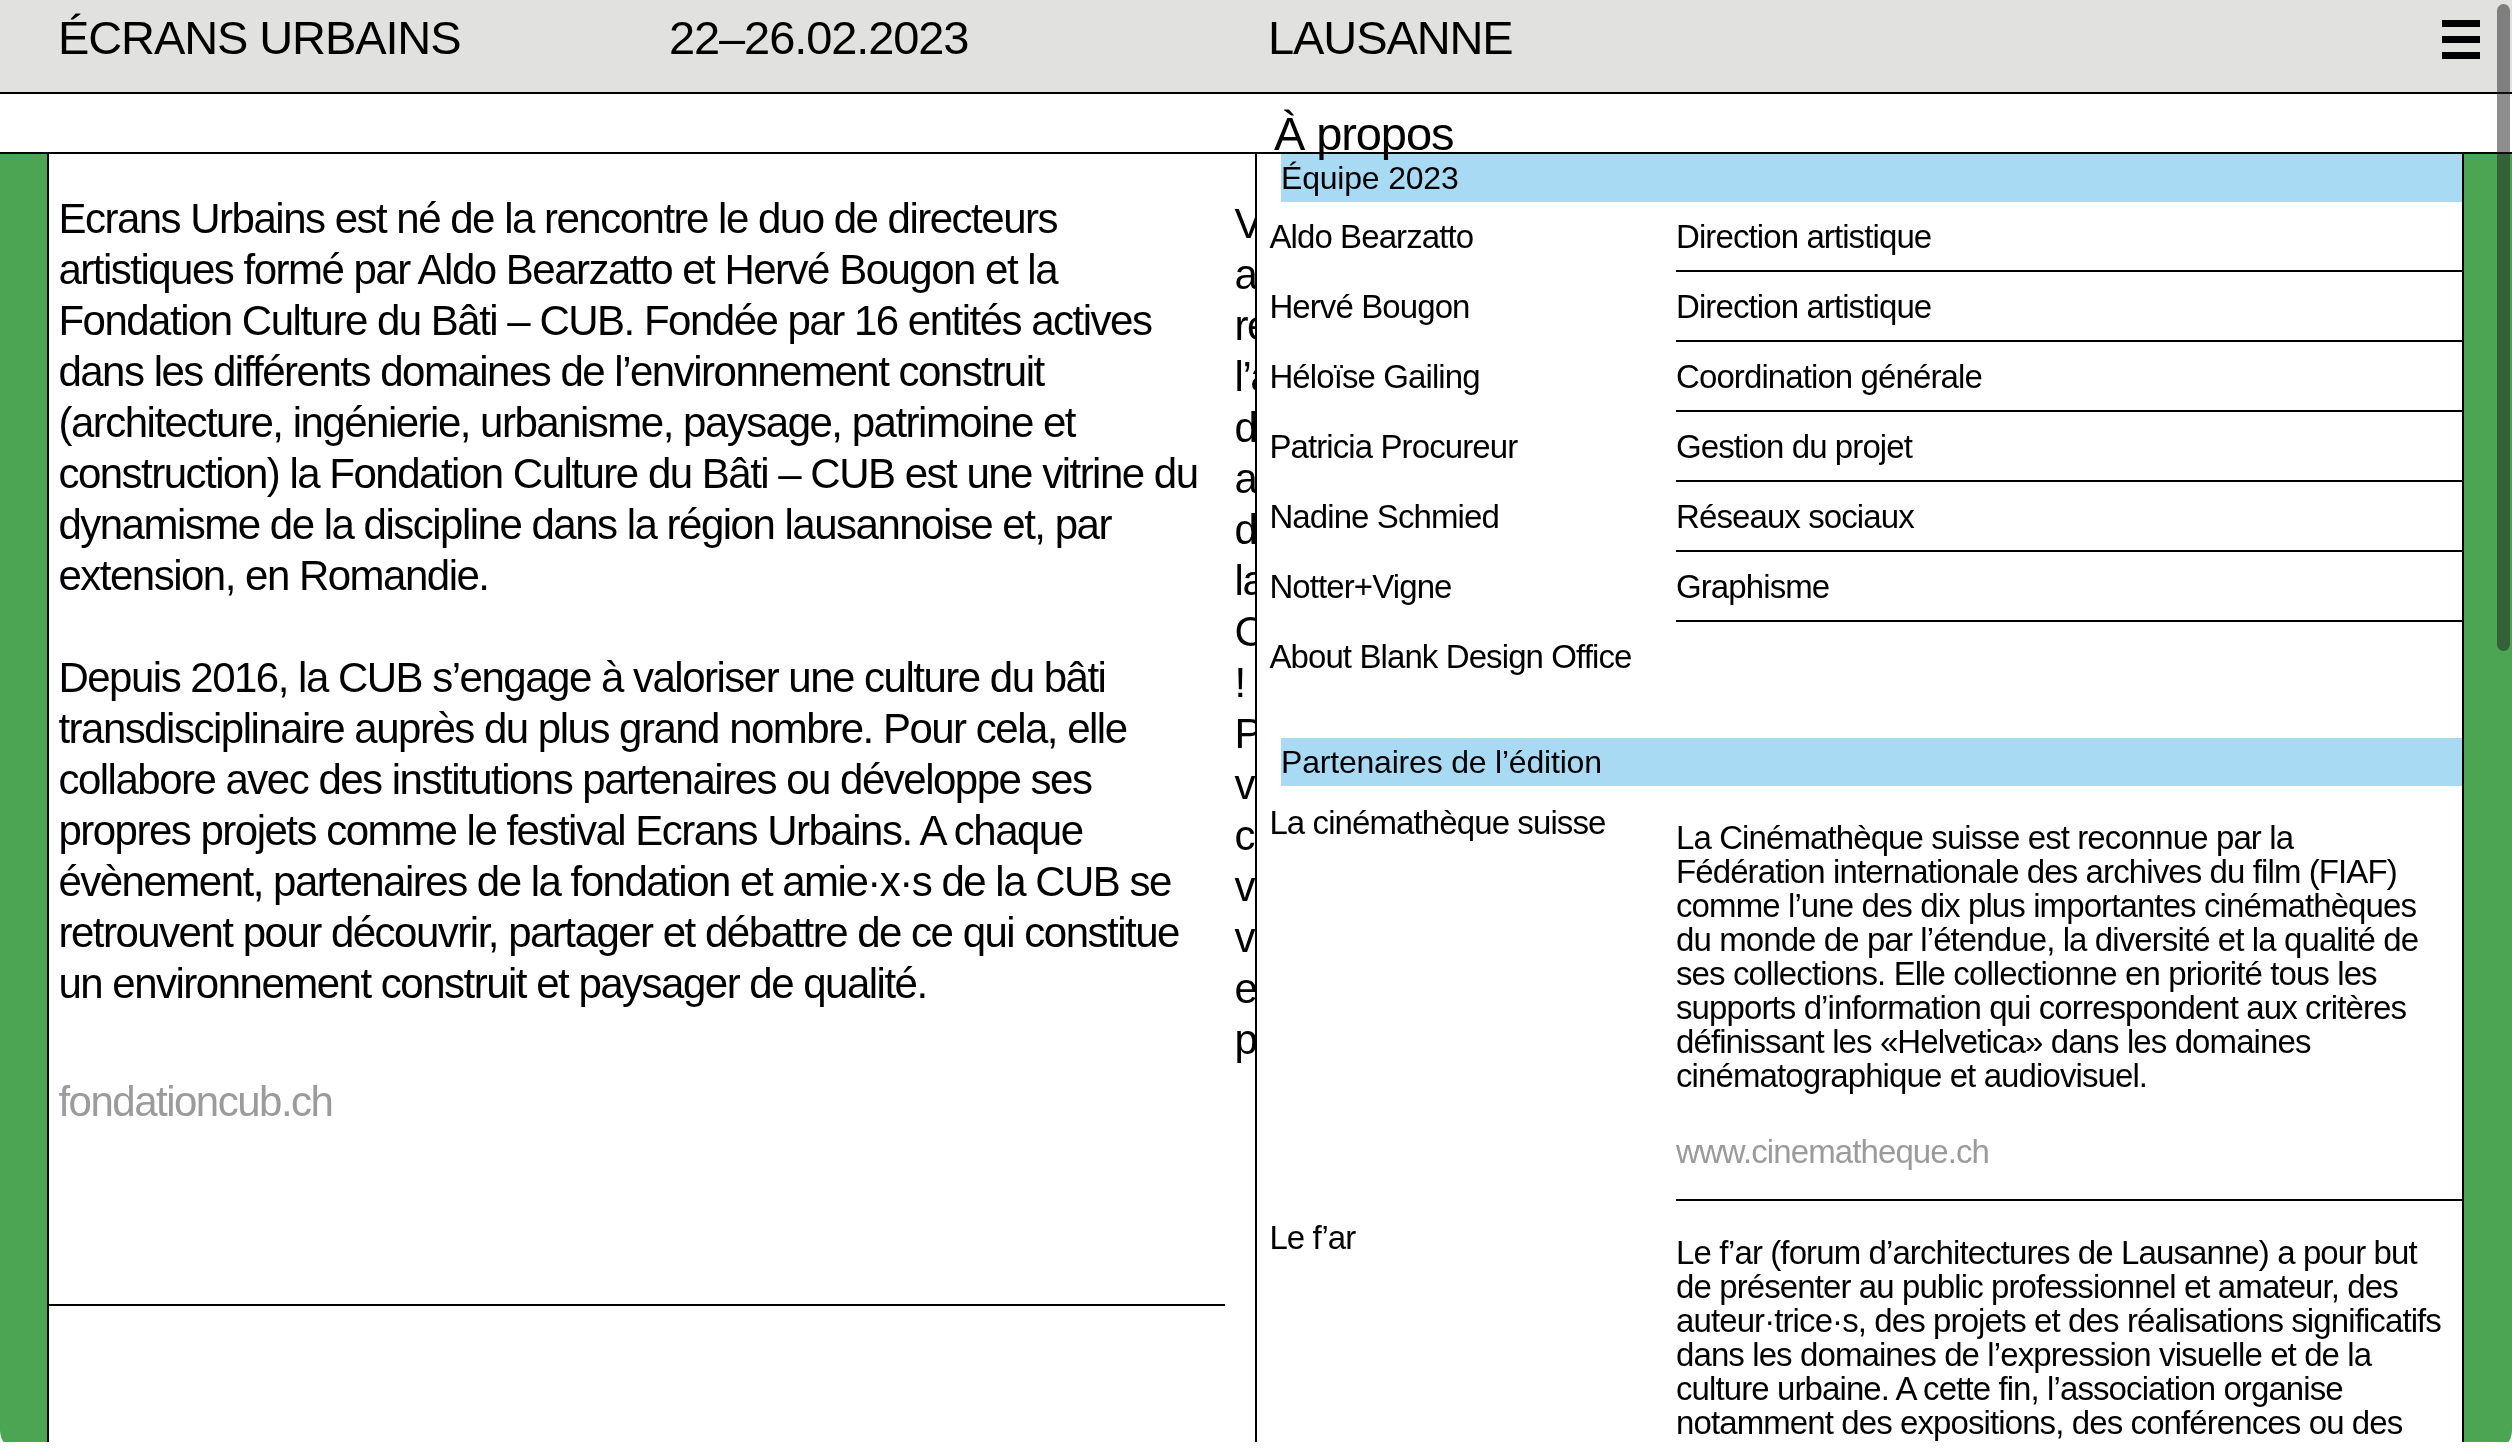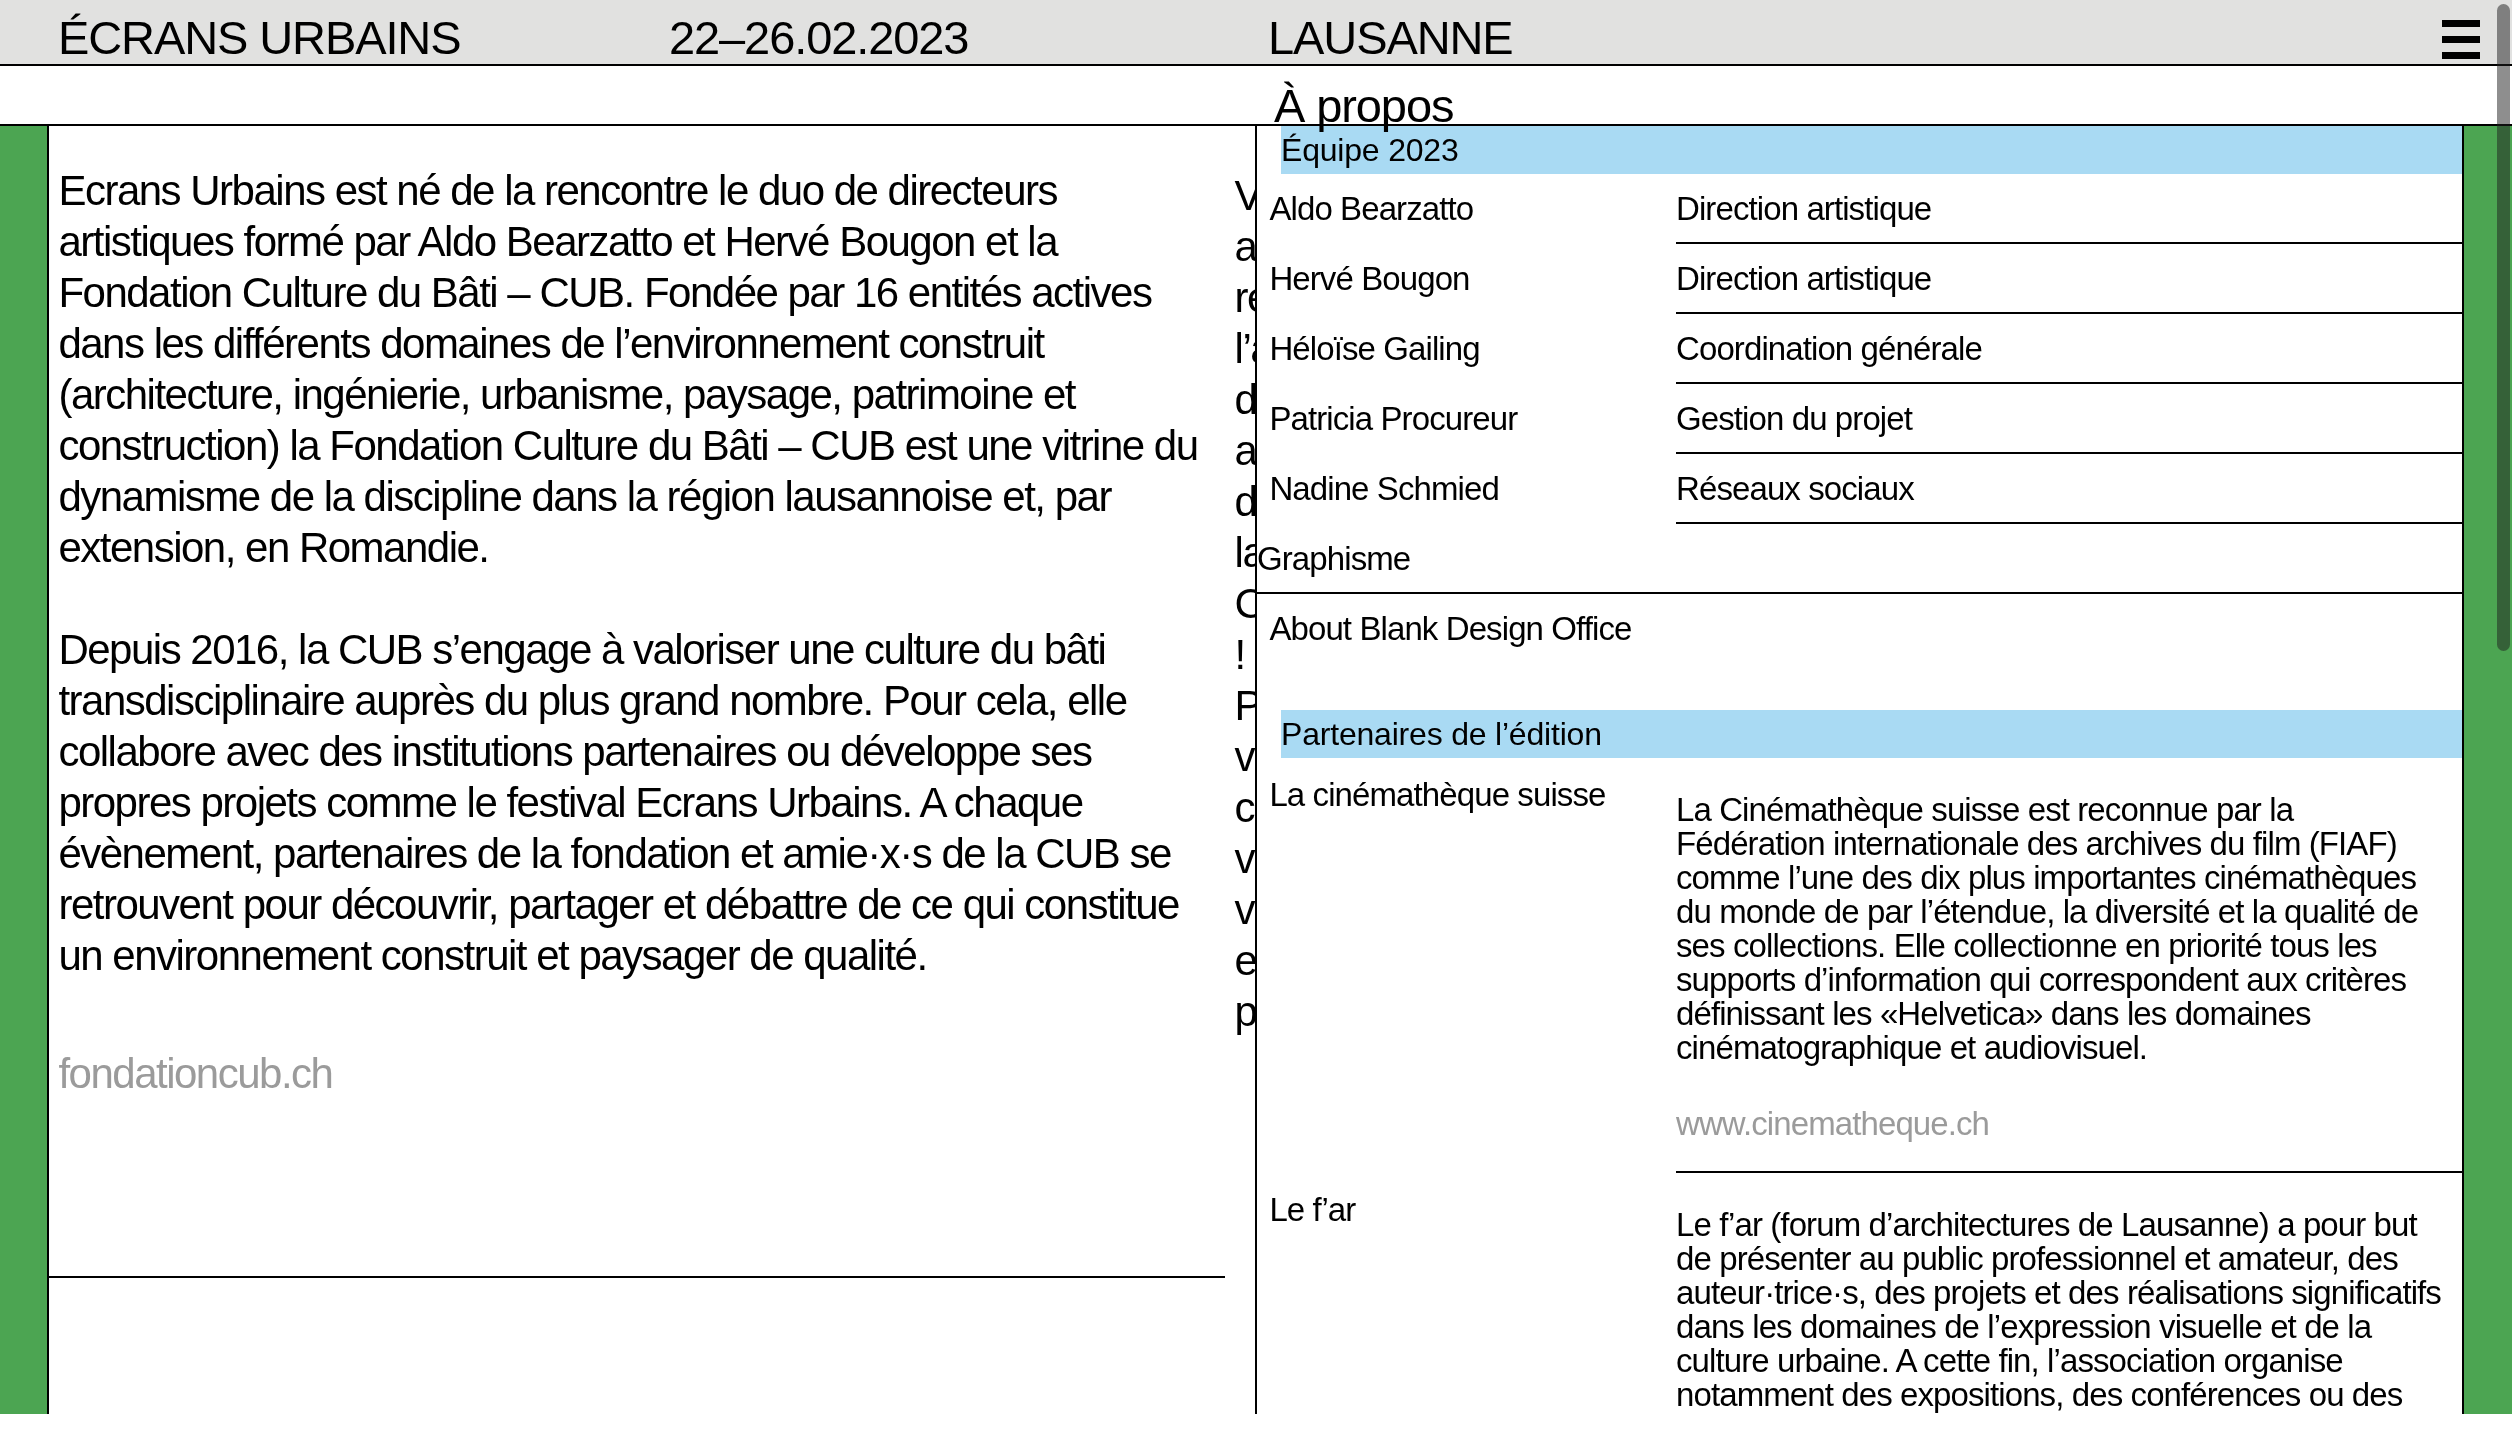--- a/index.html
+++ b/index.html
@@ -6,21 +6,21 @@
   html,body { width:2512px; height:1451px; background:#ffffff; }
   body { font-family:"Liberation Sans","DejaVu Sans",sans-serif; color:#000; }
 
   .window {
     position:relative; width:2512px; height:1451px;
     background:#ffffff; border-radius:0 0 20.4px 20.4px; overflow:hidden;
   }
 
   
   .topbar {
-    position:relative; height:66px; background:#e1e1e0;
+    position:relative; height:94px; background:#e1e1e0;
     border-bottom:2.9px solid #000;
   }
   .topbar .navitem {
     position:absolute; top:0; height:75px; line-height:75px;
     font-size:47px; letter-spacing:-1.1px; white-space:nowrap; cursor:pointer;
   }
   .nav-title { left:58px; }
   .nav-dates { left:669px; }
   .nav-city  { left:1268px; }
   .menu { position:absolute; right:32px; top:19.6px; width:38px; cursor:pointer; }
@@ -150,20 +150,21 @@
       </div>
       <div class="trow">
         <div class="cell-name">Patricia Procureur</div>
         <div class="cell-role">Gestion du projet</div>
       </div>
       <div class="trow">
         <div class="cell-name">Nadine Schmied</div>
         <div class="cell-role">Réseaux sociaux</div>
       </div>
       <div class="trow">
+        <div class="cell-name">Notter+Vigne</div>
         <div class="cell-role">Graphisme</div>
       </div>
       <div class="trow tall noline">
         <div class="cell-name">About Blank Design Office</div>
       </div>
 
       <div class="band">Partenaires de l’édition</div>
 
       <div class="prow">
         <div class="cell-name">La cinémathèque suisse</div>

